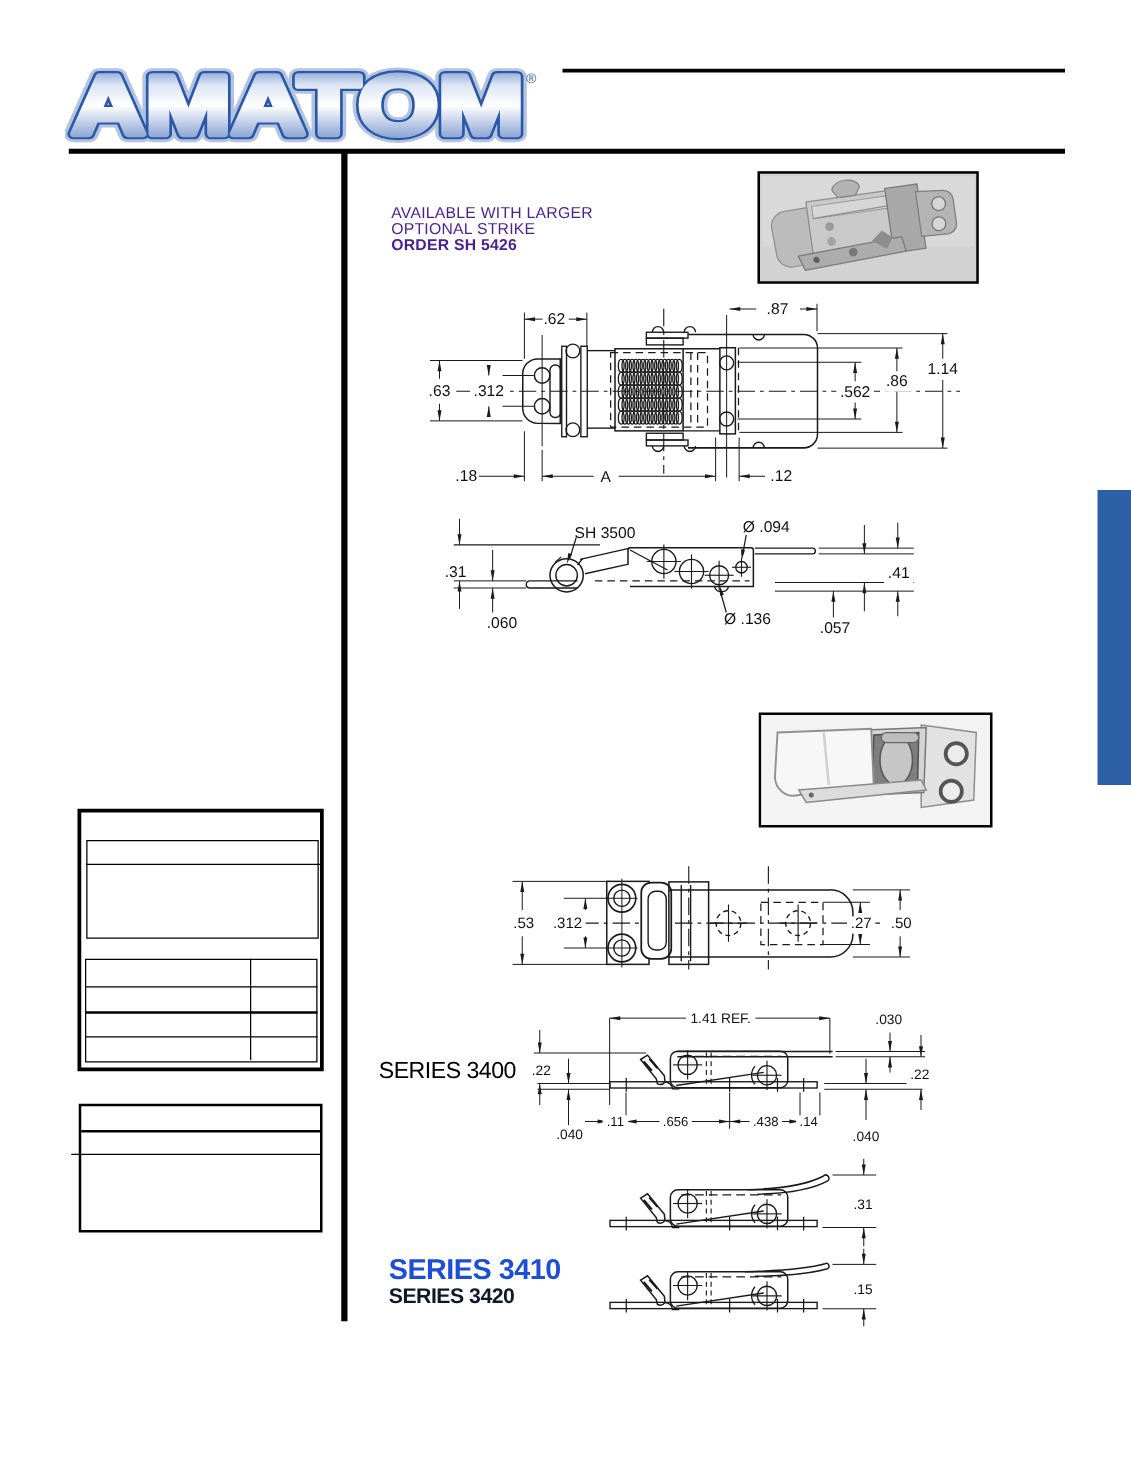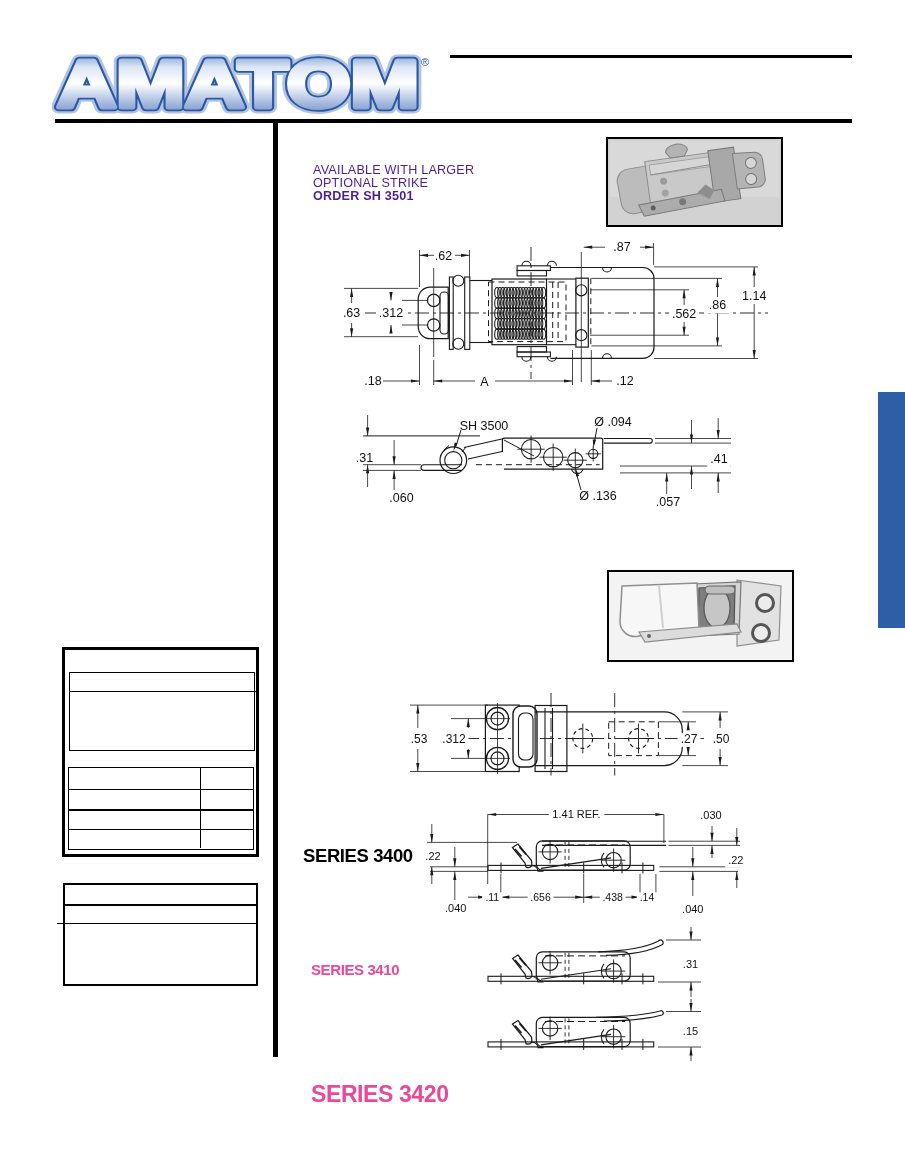--- a/index.html
+++ b/index.html
@@ -24,21 +24,21 @@
 <text x="5" y="59" font-family="Liberation Sans, sans-serif" font-weight="bold" font-size="67" textLength="362" lengthAdjust="spacingAndGlyphs" fill="url(#lg)" stroke="url(#lg)" stroke-width="5" stroke-linejoin="round">AMATOM</text>
 <text x="369" y="18" font-size="11" fill="#2b58a6">®</text>
 </svg>
 
 <div class="abs" style="left:450px;top:55px;width:402px;height:3px;background:#000"></div>
 
 <div class="abs" style="left:55px;top:118.5px;width:797px;height:4px;background:#000"></div>
 
 <div class="abs" style="left:272.7px;top:122px;width:5.4px;height:935px;background:#000"></div>
 
-<div class="abs" style="left:313px;top:164px;font-size:12.6px;line-height:13.2px;color:#4c1d95;letter-spacing:0.2px">AVAILABLE WITH LARGER<br>OPTIONAL STRIKE<br><b>ORDER SH 3501</b></div>
+<div class="abs" style="left:313px;top:164px;font-size:12.6px;line-height:13.2px;color:#4c1d95;letter-spacing:0.2px">AVAILABLE WITH LARGER<br>OPTIONAL STRIKE<br><b>ORDER SH 5426</b></div>
 
 <div class="abs" style="left:606px;top:137px;width:173px;height:86px;border:2px solid #000;background:#cfcfcf">
 <svg width="173" height="86" viewBox="0 0 173 86">
 <rect x="0" y="0" width="173" height="86" fill="#d2d2d2"></rect>
 <rect x="2" y="2" width="169" height="56" fill="#d9d9d9"></rect>
 <g transform="rotate(-8 86 43)">
 <path d="M10 32 A 12 12 0 0 1 22 21 L58 20 L60 64 L24 66 A 12 12 0 0 1 11 55 Z" fill="#bcbcbc" stroke="#8d8d8d" stroke-width="1"></path>
 <rect x="40" y="16" width="68" height="46" fill="#c9c9c9" stroke="#8d8d8d" stroke-width="1"></rect>
 <rect x="44" y="20" width="60" height="10" fill="#d6d6d6" stroke="#9a9a9a" stroke-width="0.8"></rect>
 <path d="M62 10 A 11 7 0 0 1 84 10 L80 16 L66 16 Z" fill="#b3b3b3" stroke="#838383"></path>
@@ -91,25 +91,25 @@
 <div class="abs" style="left:135.4px;top:117.3px;width:1.5px;height:80.7px;background:#000"></div>
 </div>
 
 <div class="abs" style="left:62.8px;top:883.3px;width:191.5px;height:99px;border-top:2.5px solid #000;border-right:2.5px solid #000;border-bottom:2.5px solid #000;border-left:2.5px solid #000">
 
 <div class="abs" style="left:0;top:19.1px;width:191.5px;height:1.5px;background:#000"></div>
 
 <div class="abs" style="left:-8px;top:37.7px;width:199.5px;height:1.5px;background:#000"></div>
 </div>
 
-<div class="abs" style="left:303px;top:845px;font-size:18.5px;letter-spacing:-0.4px;font-weight:bold;color:#000">SERIES 3400</div>
-
-<div class="abs" style="left:311px;top:961px;font-size:15px;letter-spacing:-0.4px;font-weight:bold;color:#ec4899">SERIES 3410</div>
-
-<div class="abs" style="left:311px;top:1081px;font-size:23px;letter-spacing:-0.4px;font-weight:bold;color:#ec4899">SERIES 3420</div>
+<div class="abs" style="left:303px;top:845px;font-size:18.5px;letter-spacing:-0.4px;font-weight:normal;color:#000">SERIES 3400</div>
+
+<div class="abs" style="left:311px;top:1002px;font-size:23px;letter-spacing:-0.4px;font-weight:bold;color:#1d4ed8">SERIES 3410</div>
+
+<div class="abs" style="left:311px;top:1027px;font-size:17px;letter-spacing:-0.4px;font-weight:bold;color:#0f172a">SERIES 3420</div>
 
 <svg class="abs" style="left:0;top:0" width="905" height="1175" viewBox="0 0 905 1175">
 
 <g>
 <line x1="340" y1="313" x2="768" y2="313" stroke="#1a1a1a" stroke-width="0.9" stroke-dasharray="14 4 3 4"></line>
 </g>
 
 <g>
 <path d="M448.2 287.1 L430 287.1 A 12 12 0 0 0 418.2 299 L418.2 327 A 12 12 0 0 0 430 338.7 L448.2 338.7 Z" fill="none" stroke="#1a1a1a" stroke-width="1.2"></path>
 <circle cx="433.7" cy="300.4" r="6.2" fill="none" stroke="#1a1a1a" stroke-width="1.2"></circle>

